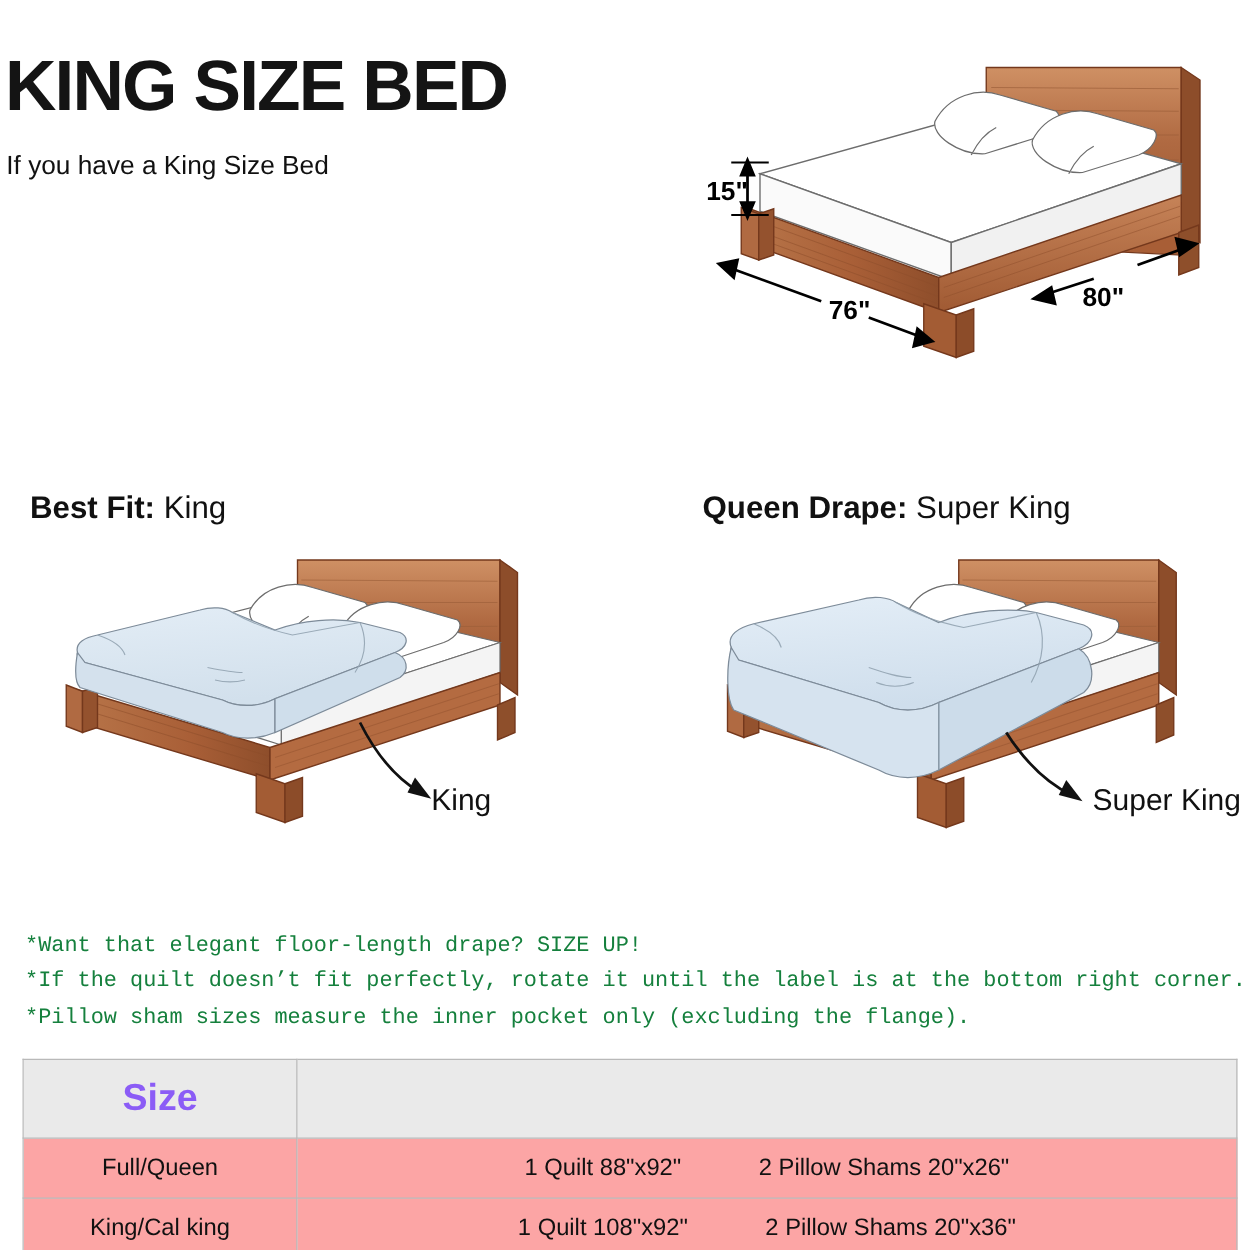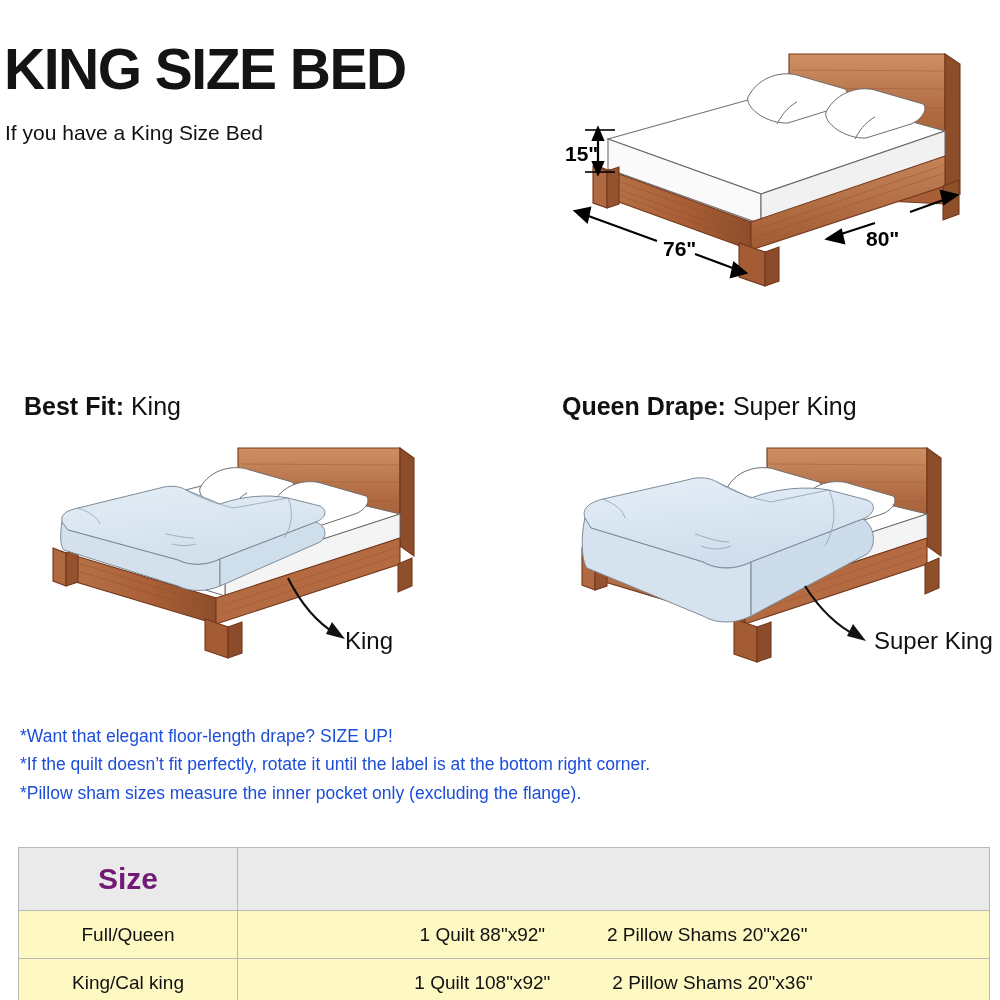--- a/index.html
+++ b/index.html
@@ -12,41 +12,41 @@
               line-height:1;color:#141414;white-space:nowrap;}
   #subtitle{left:5px;top:88px;font-size:21px;font-weight:normal;line-height:1.33;color:#111;}
 
   .section-head{font-size:25px;line-height:1;white-space:nowrap;}
   .section-head b{font-weight:bold;}
   .section-head span{font-weight:normal;}
   #head-left{left:24px;top:363px;}
   #head-right{left:562px;top:363px;}
 
   
-  #footnotes{left:20px;top:691px;font-size:17.5px;line-height:1.62;color:#1d4ed8;}
+  #footnotes{left:20px;top:712px;font-size:17.5px;line-height:1.62;color:#15803d;font-family:Liberation Mono, monospace;}
 
   
   .dim-label{font-size:21px;font-weight:bold;color:#000;white-space:nowrap;}
   #dim-h{left:565px;top:111px;}
   #dim-w{left:663px;top:206px;}
   #dim-d{left:866px;top:196px;}
 
   .callout{font-size:24px;color:#111;white-space:nowrap;}
   #callout-left{left:345px;top:596px;}
   #callout-right{left:874px;top:596px;}
 
   
   #size-table{left:18px;top:816px;width:972px;border-collapse:collapse;
               table-layout:fixed;}
   #size-table td{border:1.5px solid #b9b9b9;padding:0;vertical-align:middle;
                  text-align:center;}
   #size-table .col-size{width:218px;}
   #size-table tr.header td{background:#eaeaea;height:62px;}
-  #size-table tr.header .hdr-txt{font-size:30px;font-weight:bold;color:#701a75;}
-  #size-table tr.body td{height:47px;background:#fef9c3;font-size:19px;color:#111;}
+  #size-table tr.header .hdr-txt{font-size:30px;font-weight:bold;color:#8b5cf6;}
+  #size-table tr.body td{height:47px;background:#fca5a5;font-size:19px;color:#111;}
   .cell-flex{display:flex;align-items:center;justify-content:center;gap:62px;}
   .cell-flex span{display:inline-block;}
 
   
   svg{display:block;}
 </style>
 </head>
 <body>
 
 <div class="abs" id="page-title">KING SIZE BED</div>

